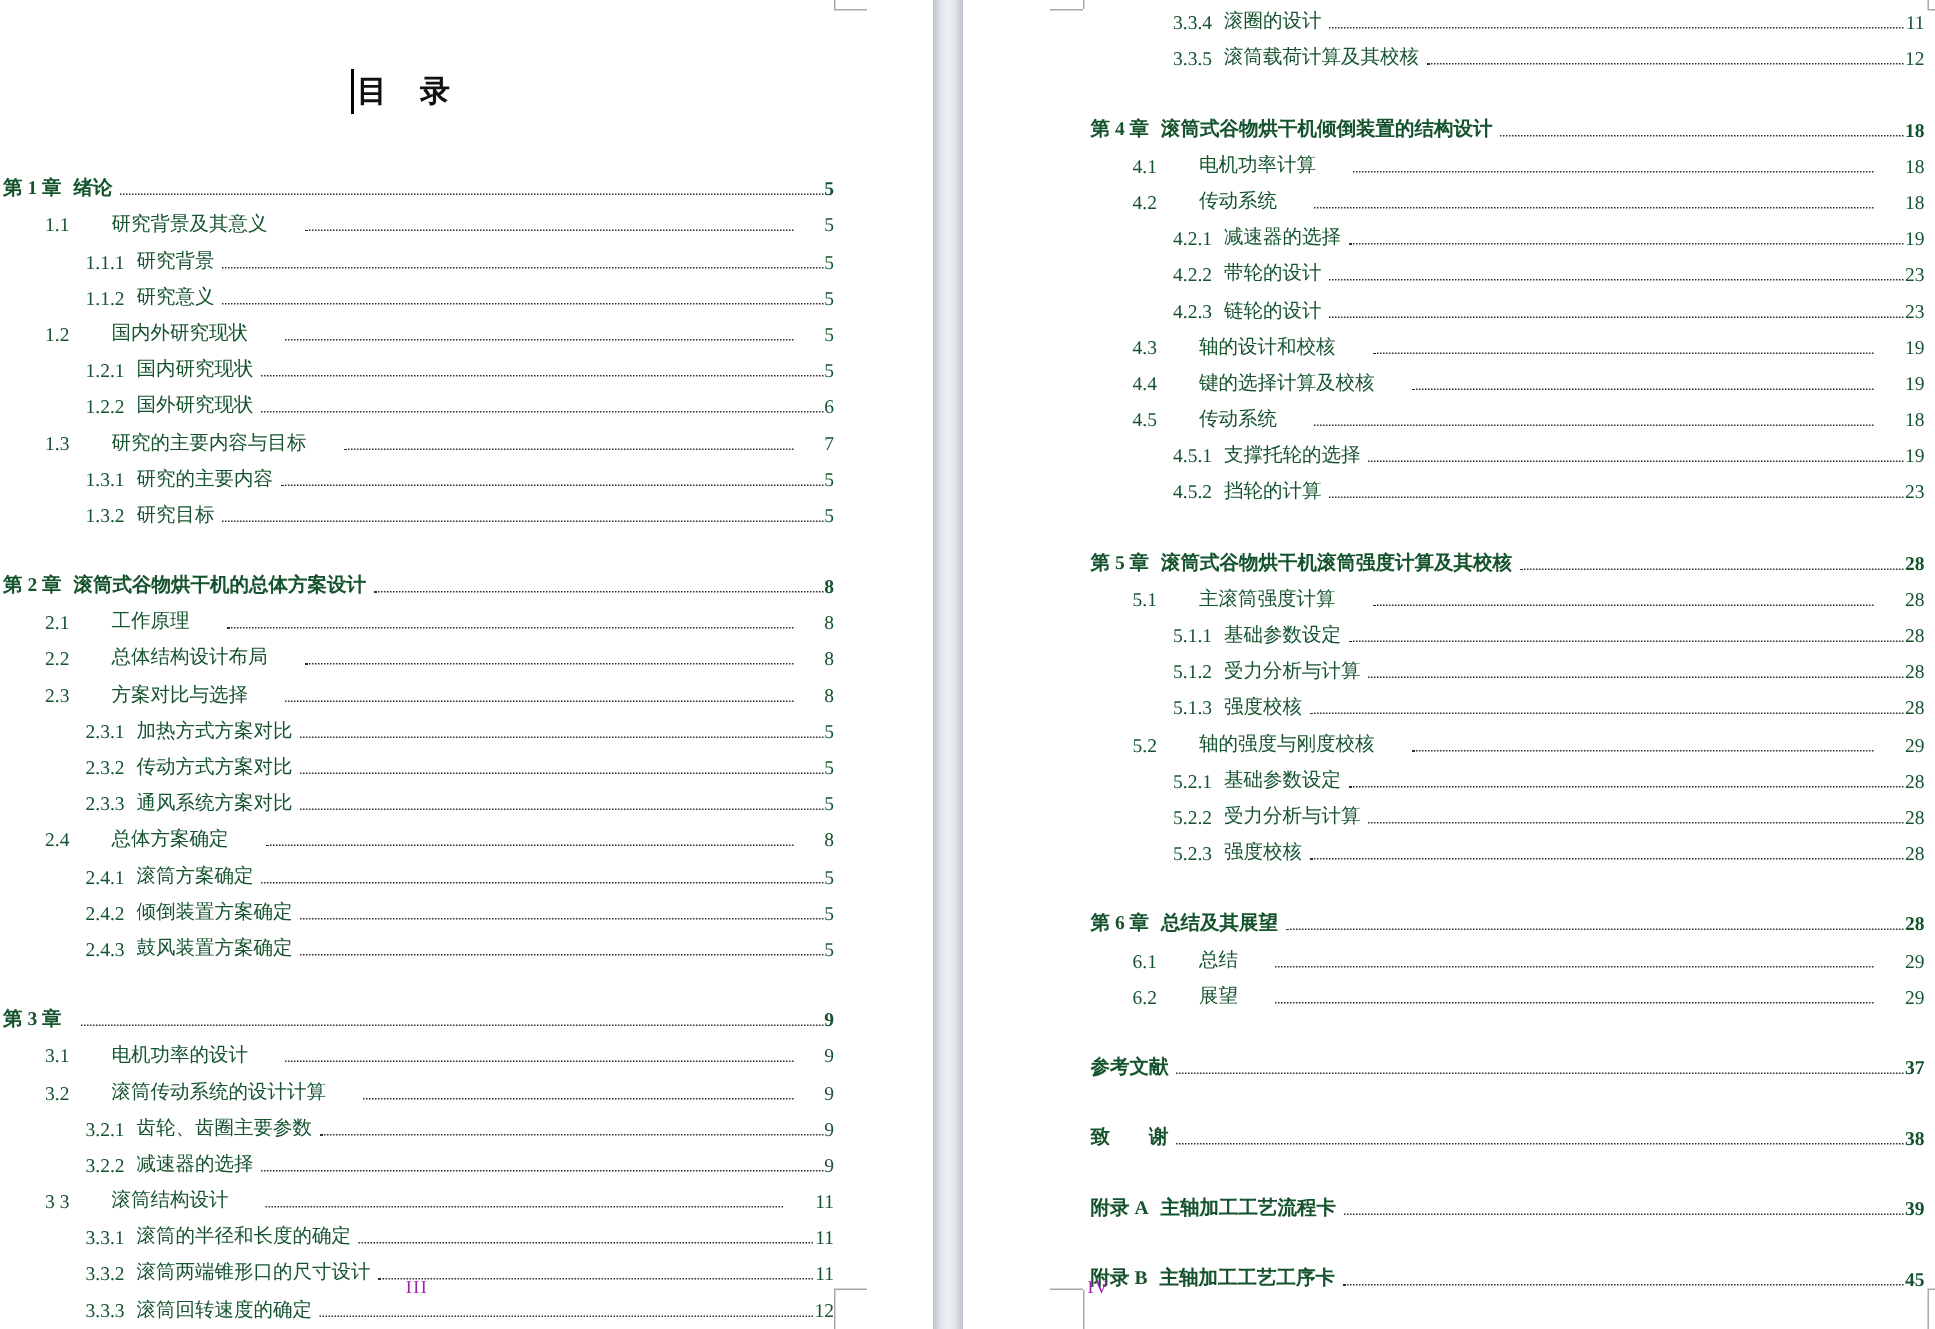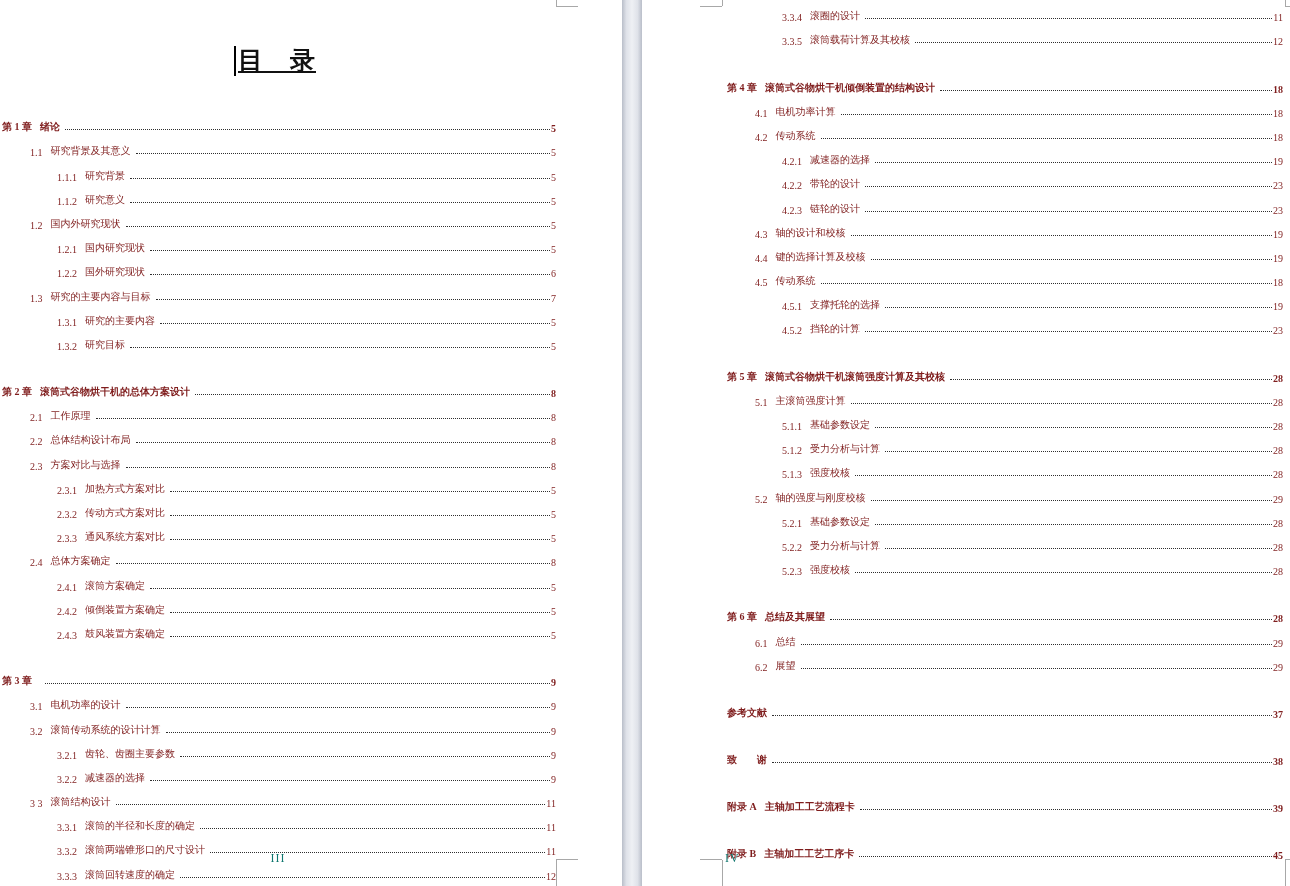--- a/index.html
+++ b/index.html
@@ -8,36 +8,36 @@
   .canvas { position:relative; width:1290px; height:886px; background:#ffffff; }
 
   .page { position:absolute; top:0; height:886px; background:#ffffff; }
   .page-left  { left:0;   width:622px; }
   .page-right { left:642px; width:648px; }
   .page-gap { position:absolute; top:0; left:622px; width:20px; height:886px;
     background:linear-gradient(to right,#b9bec9 0%,#dfe2e9 22%,#eef0f4 50%,#dfe2e9 78%,#b9bec9 100%); }
 
   .doc-title { position:absolute; left:234px; top:46px; display:flex; align-items:flex-start; }
   .caret { width:2px; height:30px; background:#000; margin-right:2px; }
-  .doc-title-text { font-size:25px; font-weight:bold; color:#111; letter-spacing:1px; line-height:30px;text-decoration:underline; }
+  .doc-title-text { font-size:20px; font-weight:bold; color:#111; letter-spacing:1px; line-height:30px; }
 
   .toc-list { position:absolute; }
   .toc-list-left  { left:0px;   top:89px; width:556px; }
   .toc-list-right { left:725px; top:1px;  width:558px; }
 
-  .toc-line { display:flex; align-items:flex-end; height:24.2px; font-size:10px; color:#7f1d1d; }
+  .toc-line { display:flex; align-items:flex-end; height:24.2px; font-size:13px; color:#14532d; }
   .toc-line .num   { white-space:pre; margin-right:8px; padding-bottom:2px; }
   .toc-line .title { white-space:pre; padding-bottom:2px; }
   .toc-line .leader { flex:1 1 auto; border-bottom:1.5px dotted #2f2f2f; margin:0 1px 6px 5px; min-width:10px; }
   .toc-line .pagenum { padding-bottom:2px; }
   .lv-chapter { font-weight:bold; margin-top:23px; padding-left:2px; }
-  .lv-section { padding-left:30px; }
+  .lv-section { padding-left:30px;gap:20px; }
   .lv-subsection { padding-left:57px; }
 
-  .footer { position:absolute; top:851px; font-size:12px; color:#0f766e; letter-spacing:1px; }
+  .footer { position:absolute; top:851px; font-size:12px; color:#a21caf; letter-spacing:1px; }
   .footer-left  { left:0; width:556px; text-align:center; }
   .footer-right { left:725px; width:558px; }
 
   .mark { position:absolute; background:#a8a8a8; }
 </style>
 </head>
 <body>
 
 <div class="canvas">
 

